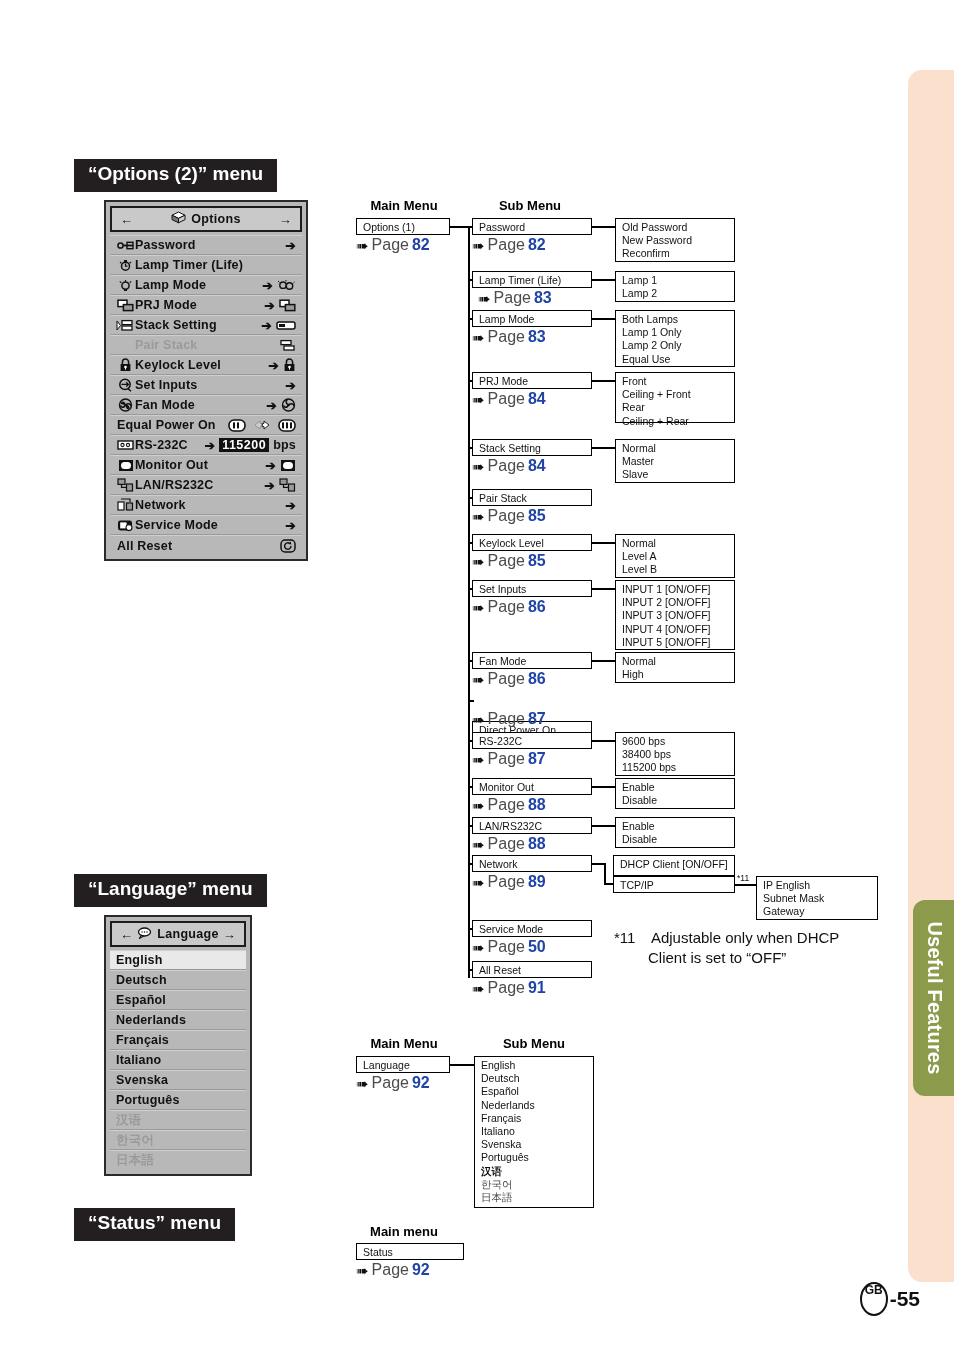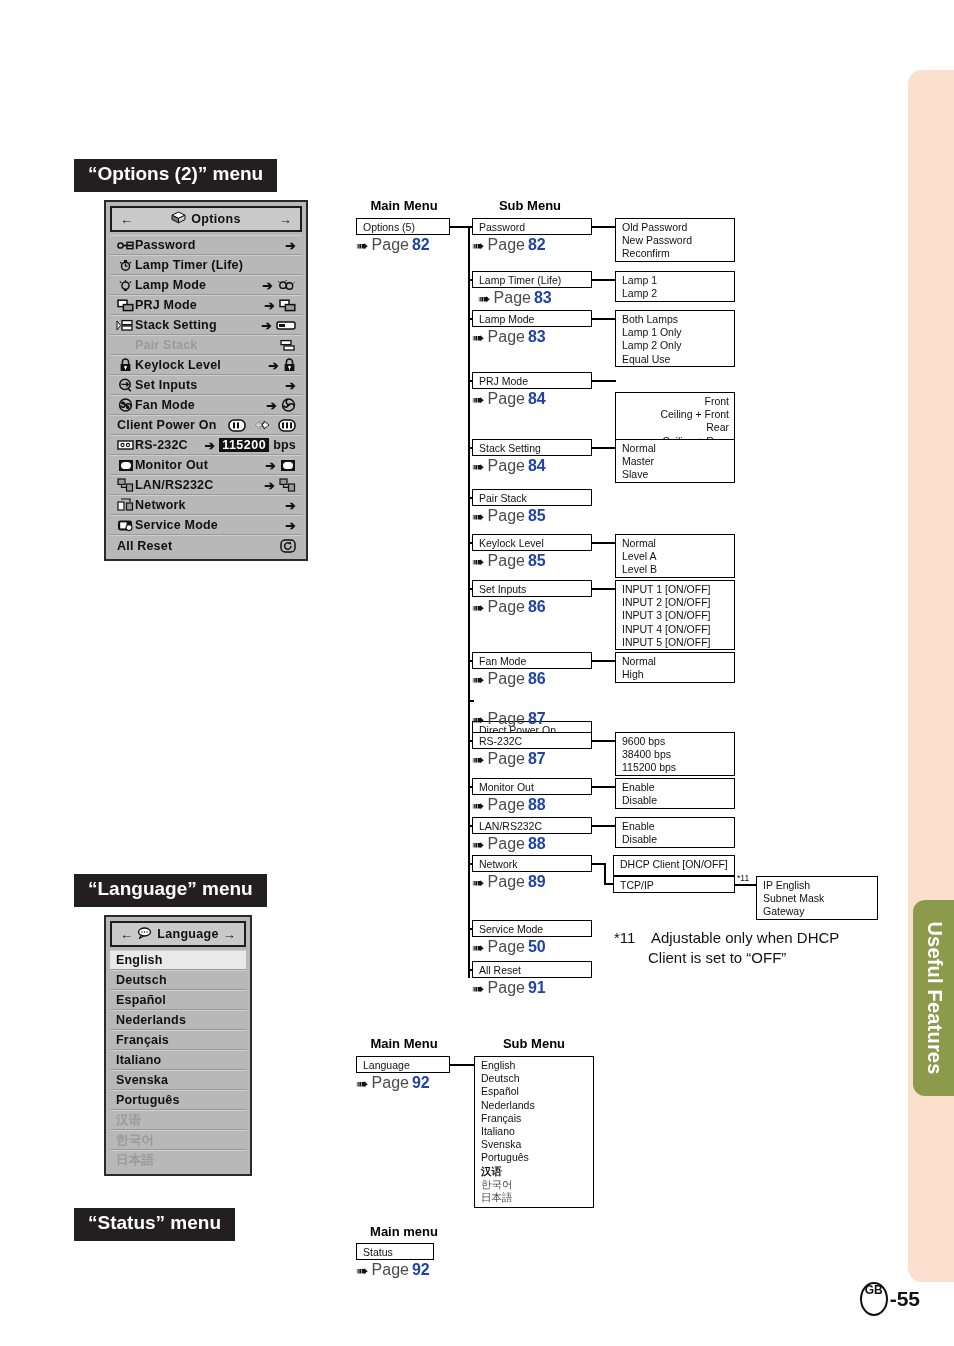--- a/index.html
+++ b/index.html
@@ -267,21 +267,21 @@
             <circle cx="7.5" cy="7" r="1.3" fill="#111"></circle>
             <path d="M7.5 7 C11 4.4 13.4 6.4 12.8 8.2" fill="none" stroke="#111" stroke-width="1.6"></path>
             <path d="M7.5 7 C5.4 10.6 2.8 9.4 2.6 7.4" fill="none" stroke="#111" stroke-width="1.6"></path>
             <path d="M7.5 7 C4.4 5.6 4.6 2.2 6.8 1.6" fill="none" stroke="#111" stroke-width="1.6"></path>
           </svg>
       </span>
     </span>
   </div>
 
   <div class="osd-row">
-    <span class="lbl" style="padding-left:1px;">Client Power On</span>
+    <span class="lbl" style="padding-left:1px;">Equal Power On</span>
     <span class="right">
       <span class="gi">
         <svg width="18" height="13" viewBox="0 0 18 13">
             <rect x="1" y="1" width="16" height="11" rx="5" fill="#fff" stroke="#111" stroke-width="1.6"></rect>
             <rect x="5" y="3.4" width="2" height="6" fill="#111"></rect>
             <rect x="9" y="3.4" width="2" height="6" fill="#111"></rect>
           </svg>
       </span>
       <span class="gi">
         <svg width="24" height="12" viewBox="0 0 24 12">
@@ -444,21 +444,21 @@
   <div class="osd-row dim">
       <span class="lbl">日本語</span>
     </div>
 </div>
 
 <div class="abs banner" style="left:74px;top:1208px;">“Status” menu</div>
 
 <div class="abs colhead" style="left:358px;top:198px;width:92px;">Main Menu</div>
 <div class="abs colhead" style="left:470px;top:198px;width:120px;">Sub Menu</div>
 
-<div class="abs fbox" style="left:356px;top:218px;width:94px;height:17px;">Options (5)</div>
+<div class="abs fbox" style="left:356px;top:218px;width:94px;height:17px;">Options (1)</div>
 <div class="abs pg" style="left:356px;top:236px;">
   <span class="ar">➠</span>
   <span>Page</span>
   <span class="num">82</span>
 </div>
 
 <div class="ln" style="left:450px;top:226px;width:20px;height:1.6px;"></div>
 
 <div class="ln" style="left:468.4px;top:226px;width:2px;height:752px;"></div>
 
@@ -505,21 +505,21 @@
 </div>
 
 <div class="ln" style="left:470px;top:380px;width:4px;height:1.6px;"></div>
 <div class="abs fbox" style="left:472px;top:372px;width:120px;height:17px;">PRJ Mode</div>
 <div class="abs pg" style="left:472px;top:390px;">
   <span class="ar">➠</span>
   <span>Page</span>
   <span class="num">84</span>
 </div>
 <div class="ln" style="left:592px;top:380px;width:24px;height:1.6px;"></div>
-<div class="abs fbox" style="left:615px;top:392px;width:120px;height:51px;text-align:right;">
+<div class="abs fbox" style="left:615px;top:372px;width:120px;height:51px;">
   <div>Front</div>
   <div>Ceiling + Front</div>
   <div>Rear</div>
   <div>Ceiling + Rear</div>
 </div>
 
 <div class="ln" style="left:470px;top:447px;width:4px;height:1.6px;"></div>
 <div class="abs fbox" style="left:472px;top:439px;width:120px;height:17px;">Stack Setting</div>
 <div class="abs pg" style="left:472px;top:457px;">
   <span class="ar">➠</span>
@@ -695,21 +695,21 @@
   <div>Français</div>
   <div>Italiano</div>
   <div>Svenska</div>
   <div>Português</div>
   <div style="font-weight:bold;">汉语</div>
   <div style="color:#4a4a4a;">한국어</div>
   <div style="color:#4a4a4a;">日本語</div>
 </div>
 
 <div class="abs colhead" style="left:358px;top:1224px;width:92px;">Main menu</div>
-<div class="abs fbox" style="left:356px;top:1243px;width:78px;height:17px;">Status</div>
+<div class="abs fbox" style="left:356px;top:1243px;width:108px;height:17px;">Status</div>
 <div class="abs pg" style="left:356px;top:1261px;">
   <span class="ar">➠</span>
   <span>Page</span>
   <span class="num">92</span>
 </div>
 
 <div id="page-num">
   <span class="gb">GB</span>
   <span>-55</span>
 </div>

